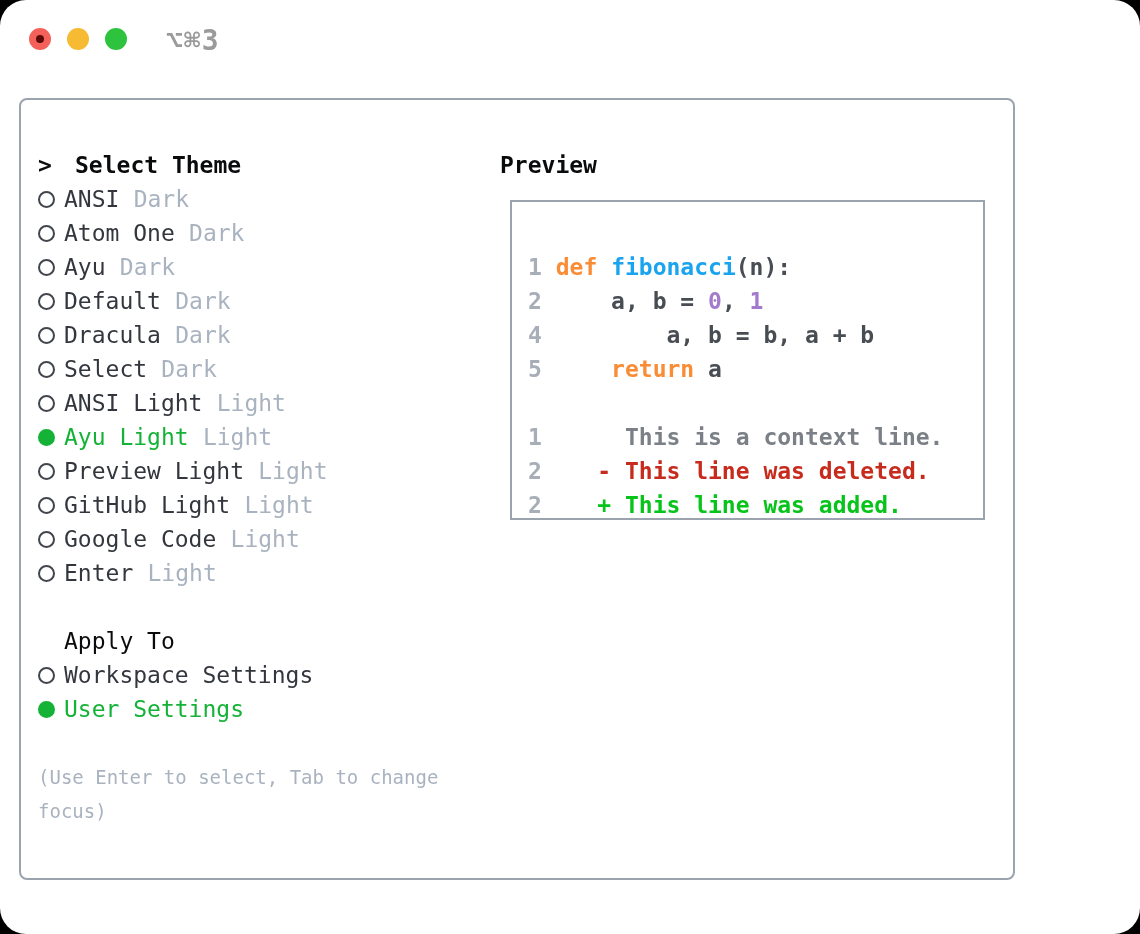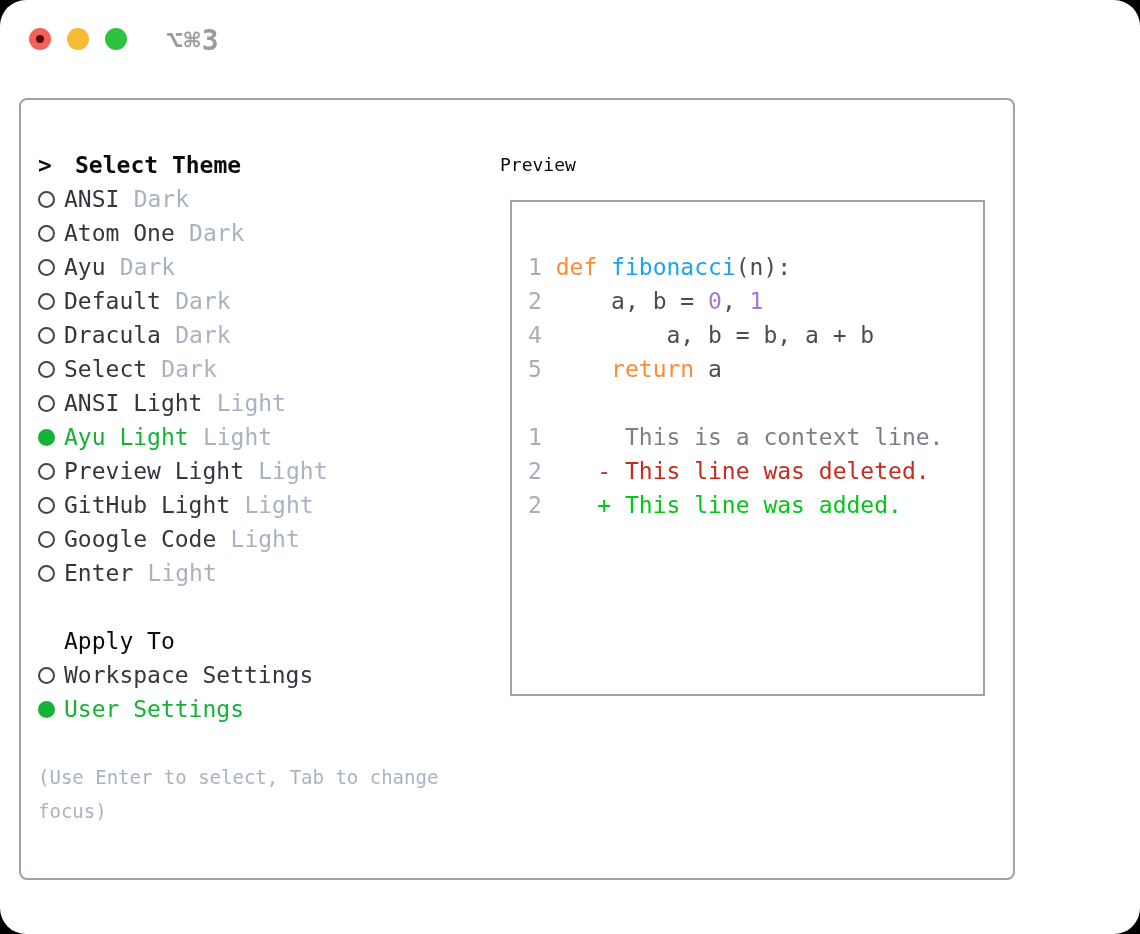--- a/index.html
+++ b/index.html
@@ -65,26 +65,26 @@
   .radio.selected{background:var(--selected_green);border-color:var(--selected_green);}
   .item-label{color:var(--item_text);}
   .theme-item.selected .item-label{color:var(--selected_green);}
   .variant{color:var(--muted);margin-left:0.62em;}
   .help{
     margin-top:0;width:412px;color:var(--muted);font-size:19px;line-height:34px;
   }
   
   .preview-title{
     position:absolute;left:479px;top:48px;height:34px;line-height:34px;
-    font-size:18px;font-weight:normal;color:var(--title_text);
+    font-size:23px;font-weight:bold;color:var(--title_text);
   }
   .preview-box{
-    position:absolute;left:489px;top:100px;width:475px;height:496px;
+    position:absolute;left:489px;top:100px;width:475px;height:320px;
     border:2px solid var(--panel_border);box-sizing:border-box;
-    padding:48px 0 4px 16px;overflow:hidden;
+    padding:48px 0 4px 16px;overflow:hidden;font-weight:bold;
   }
   .pline{height:34px;line-height:34px;font-size:23px;white-space:pre;}
   .ln{color:var(--line_number);}
   .seg-code{color:var(--code_text);}
   .seg-keyword{color:var(--keyword);}
   .seg-function{color:var(--function);}
   .seg-special{color:var(--special);}
   .seg-number{color:var(--number);}
   .diff-context{color:var(--context);}
   .diff-deleted{color:var(--deleted);}

